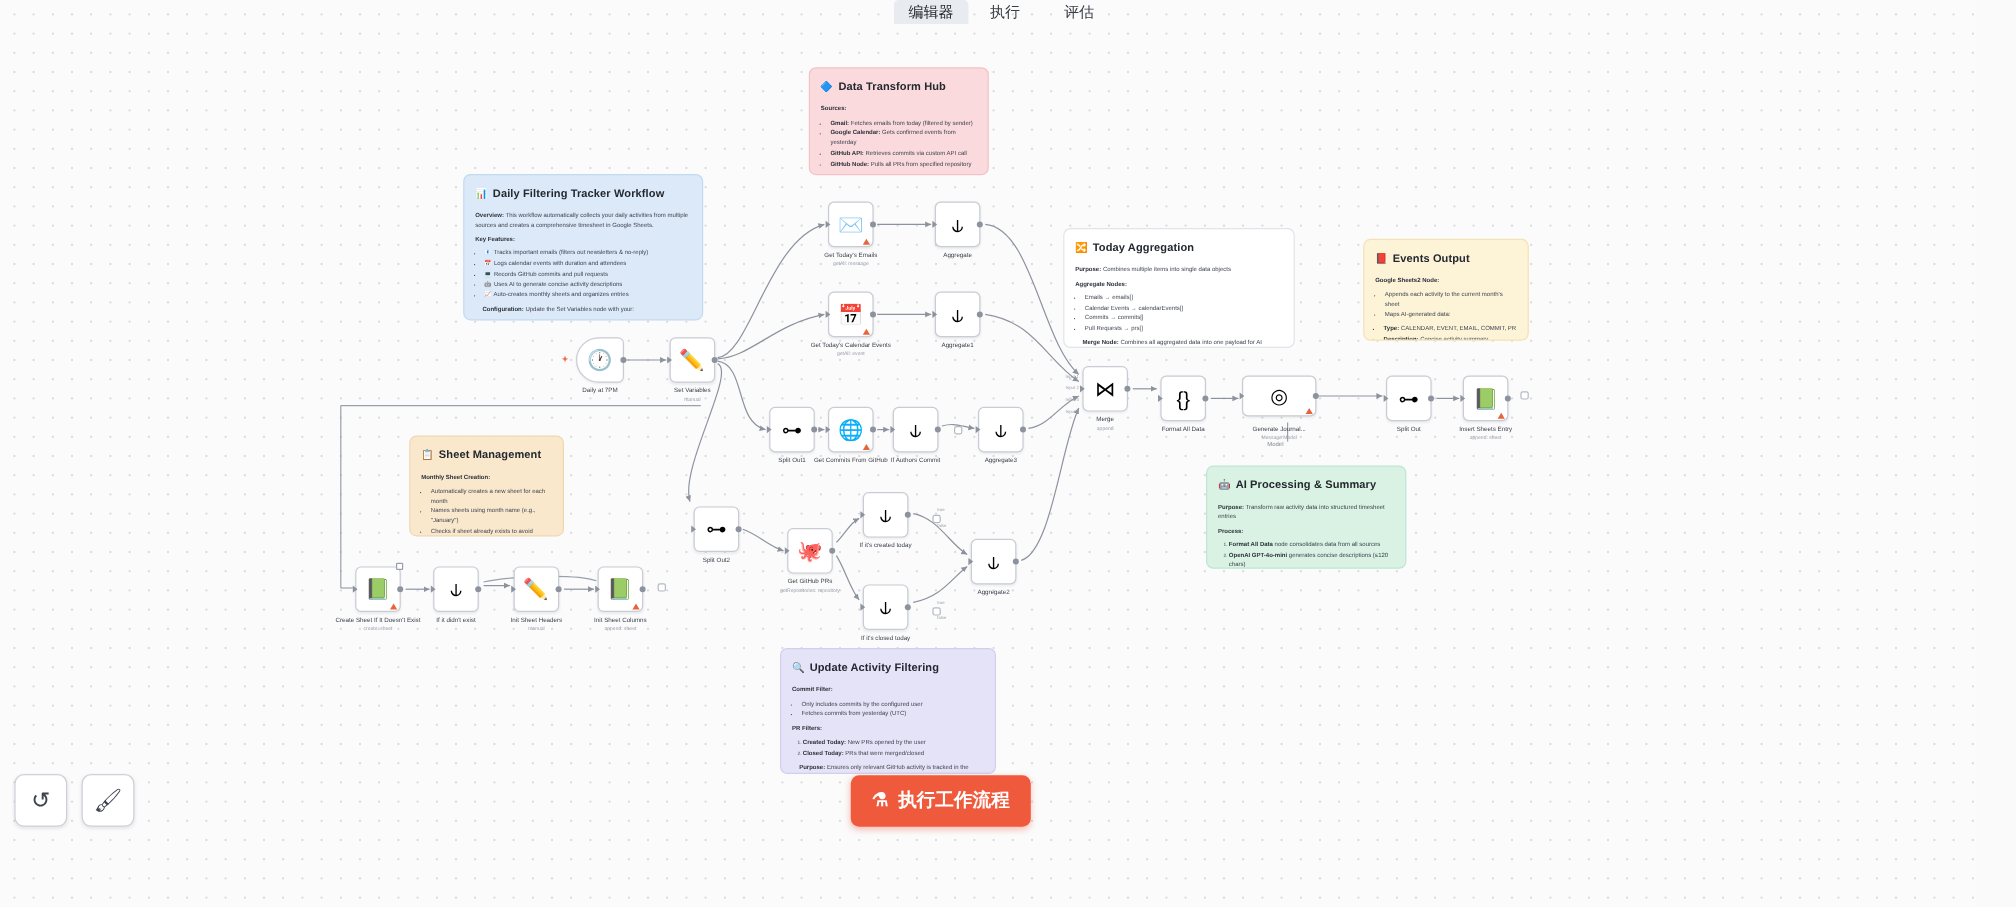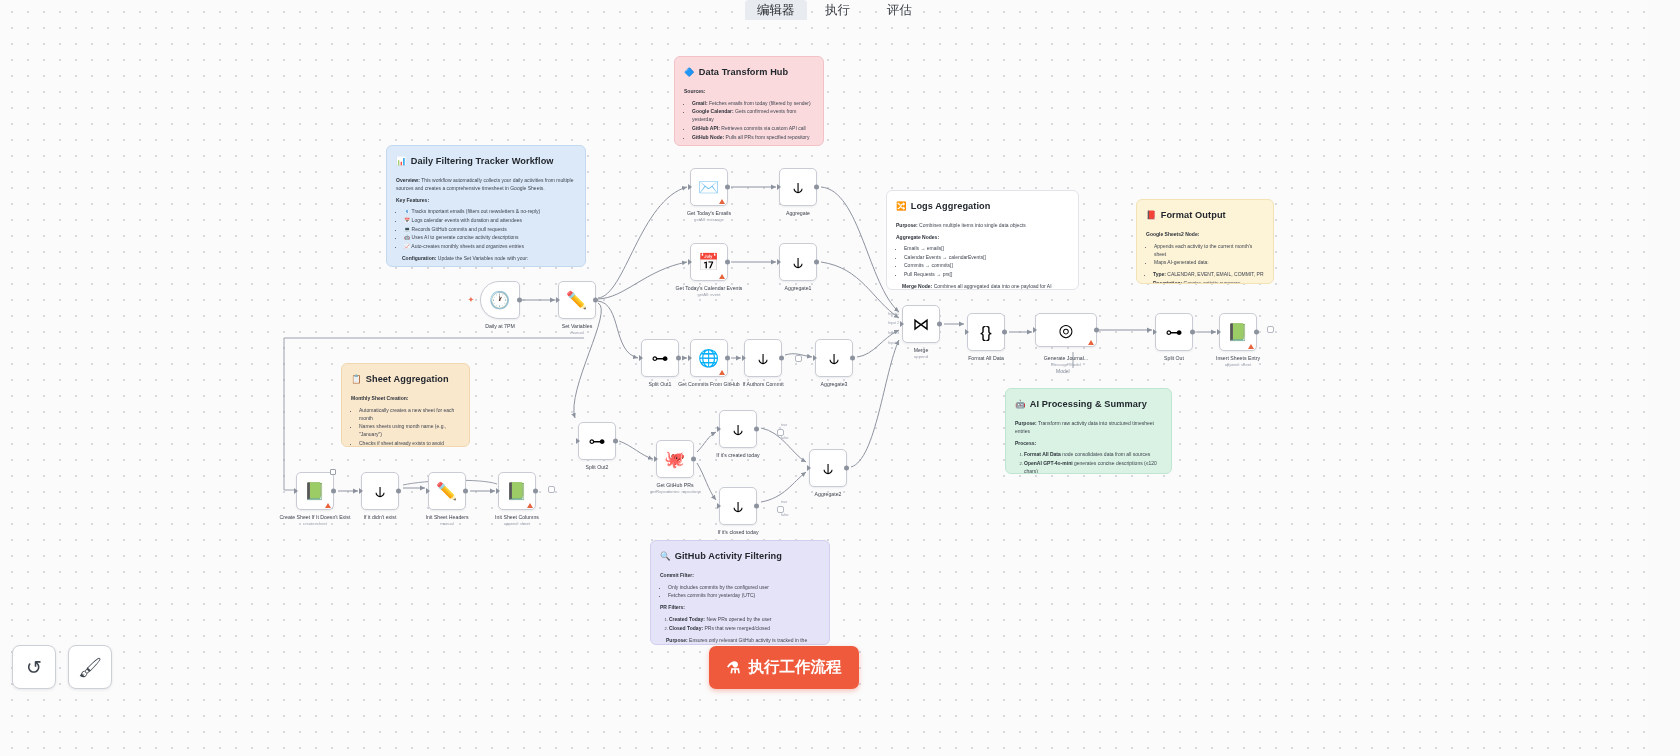--- a/index.html
+++ b/index.html
@@ -288,21 +288,21 @@
     </ul>
     <p class="pad">
       <b>Note:</b>
       <span>Calendar events use yesterday's date (now.minus(1)) – adjust if needed for your timezone</span>
     </p>
   </div>
 
   <div class="note note-white" style="left:886px; top:190px; width:193px; height:100px;">
     <div class="note-title">
       <span class="emoji">🔀</span>
-      <span>Logs Aggregation</span>
+      <span>Today Aggregation</span>
     </div>
     <p>
       <b>Purpose:</b>
       <span>Combines multiple items into single data objects</span>
     </p>
     <p><b>Aggregate Nodes:</b></p>
     <ul>
       <li>Emails → emails[]</li>
       <li>Calendar Events → calendarEvents[]</li>
       <li>Commits → commits[]</li>
@@ -310,39 +310,39 @@
     </ul>
     <p class="pad">
       <b>Merge Node:</b>
       <span>Combines all aggregated data into one payload for AI processing</span>
     </p>
   </div>
 
   <div class="note note-yellow" style="left:1136px; top:199px; width:138px; height:85px;">
     <div class="note-title">
       <span class="emoji">📕</span>
-      <span>Format Output</span>
+      <span>Events Output</span>
     </div>
     <p><b>Google Sheets2 Node:</b></p>
     <ul>
       <li>Appends each activity to the current month's sheet</li>
       <li>Maps AI-generated data:</li>
     </ul>
     <ul class="sub">
       <li><b>Type:</b><span> CALENDAR, EVENT, EMAIL, COMMIT, PR</span></li>
       <li><b>Description:</b><span> Concise activity summary</span></li>
 
     </ul>
 
   </div>
 
   <div class="note note-orange" style="left:341px; top:363px; width:129px; height:84px;">
     <div class="note-title">
       <span class="emoji">📋</span>
-      <span>Sheet Aggregation</span>
+      <span>Sheet Management</span>
     </div>
     <p><b>Monthly Sheet Creation:</b></p>
     <ul>
       <li>Automatically creates a new sheet for each month</li>
       <li>Names sheets using month name (e.g., "January")</li>
       <li>Checks if sheet already exists to avoid duplicates</li>
     </ul>
 
   </div>
 
@@ -360,21 +360,21 @@
       <li><b>Format All Data</b><span> node consolidates data from all sources</span></li>
       <li><b>OpenAI GPT-4o-mini</b><span> generates concise descriptions (≤120 chars)</span></li>
 
     </ol>
 
   </div>
 
   <div class="note note-purple" style="left:650px; top:540px; width:180px; height:105px;">
     <div class="note-title">
       <span class="emoji">🔍</span>
-      <span>GitHub Activity Filtering</span>
+      <span>Update Activity Filtering</span>
     </div>
     <p><b>Commit Filter:</b></p>
     <ul>
       <li>Only includes commits by the configured user</li>
       <li>Fetches commits from yesterday (UTC)</li>
     </ul>
     <p><b>PR Filters:</b></p>
     <ol>
       <li><b>Created Today:</b><span> New PRs opened by the user</span></li>
       <li><b>Closed Today:</b><span> PRs that were merged/closed</span></li>

